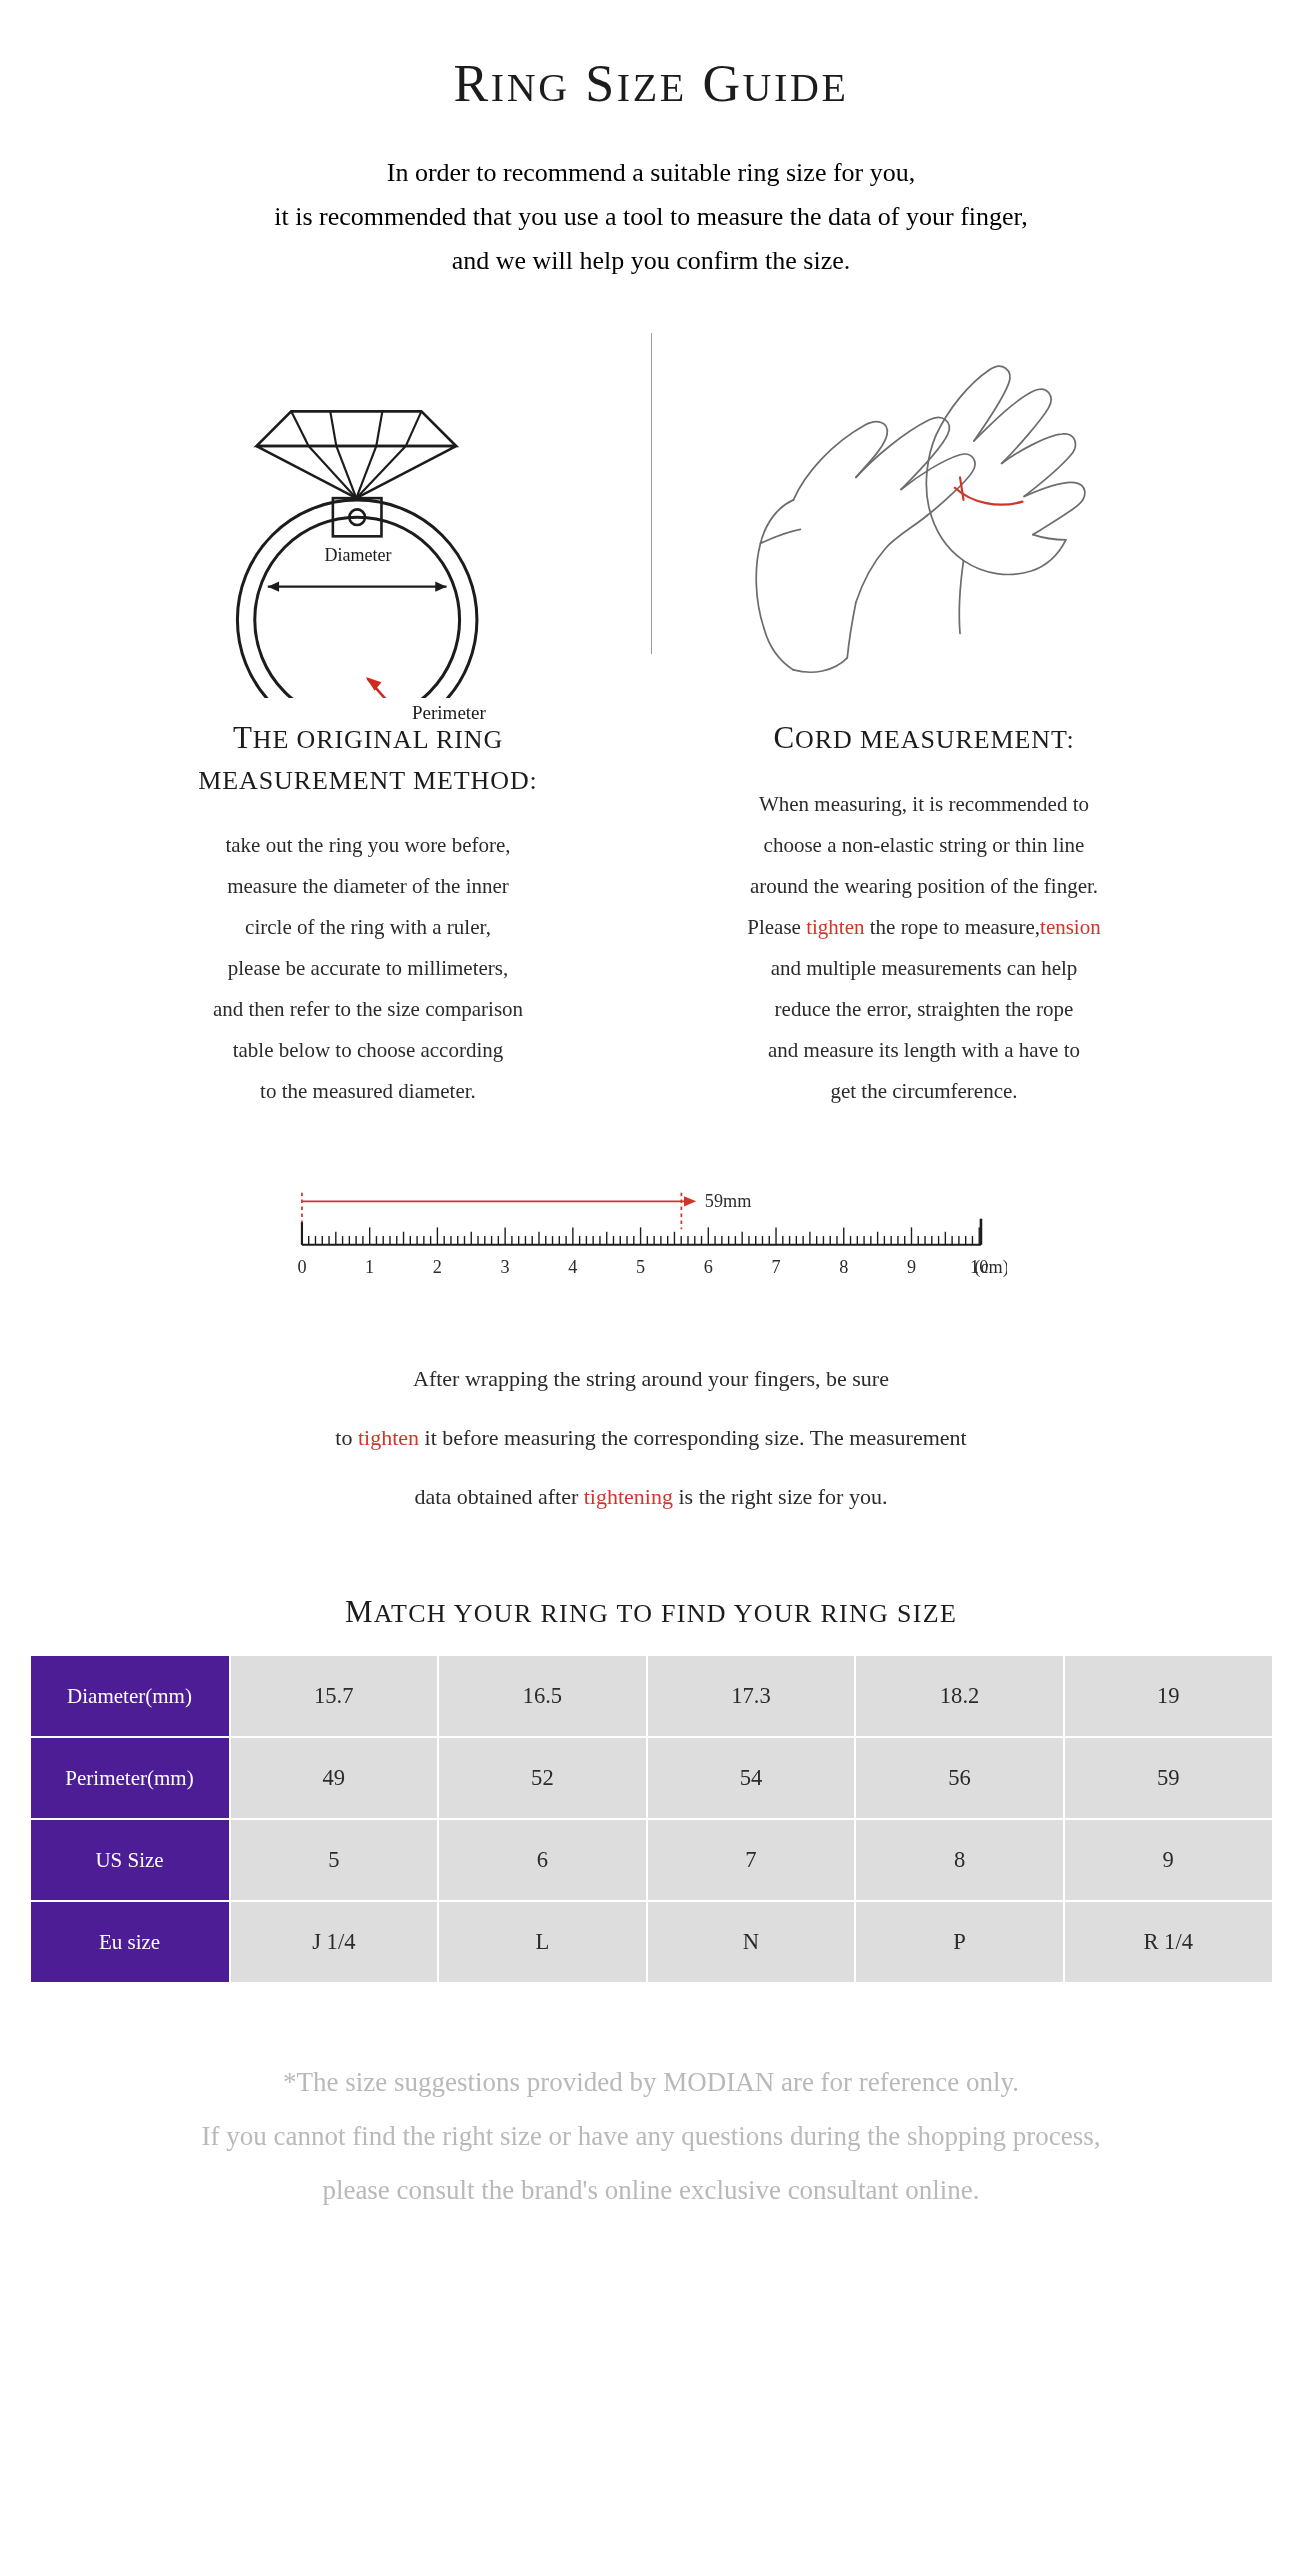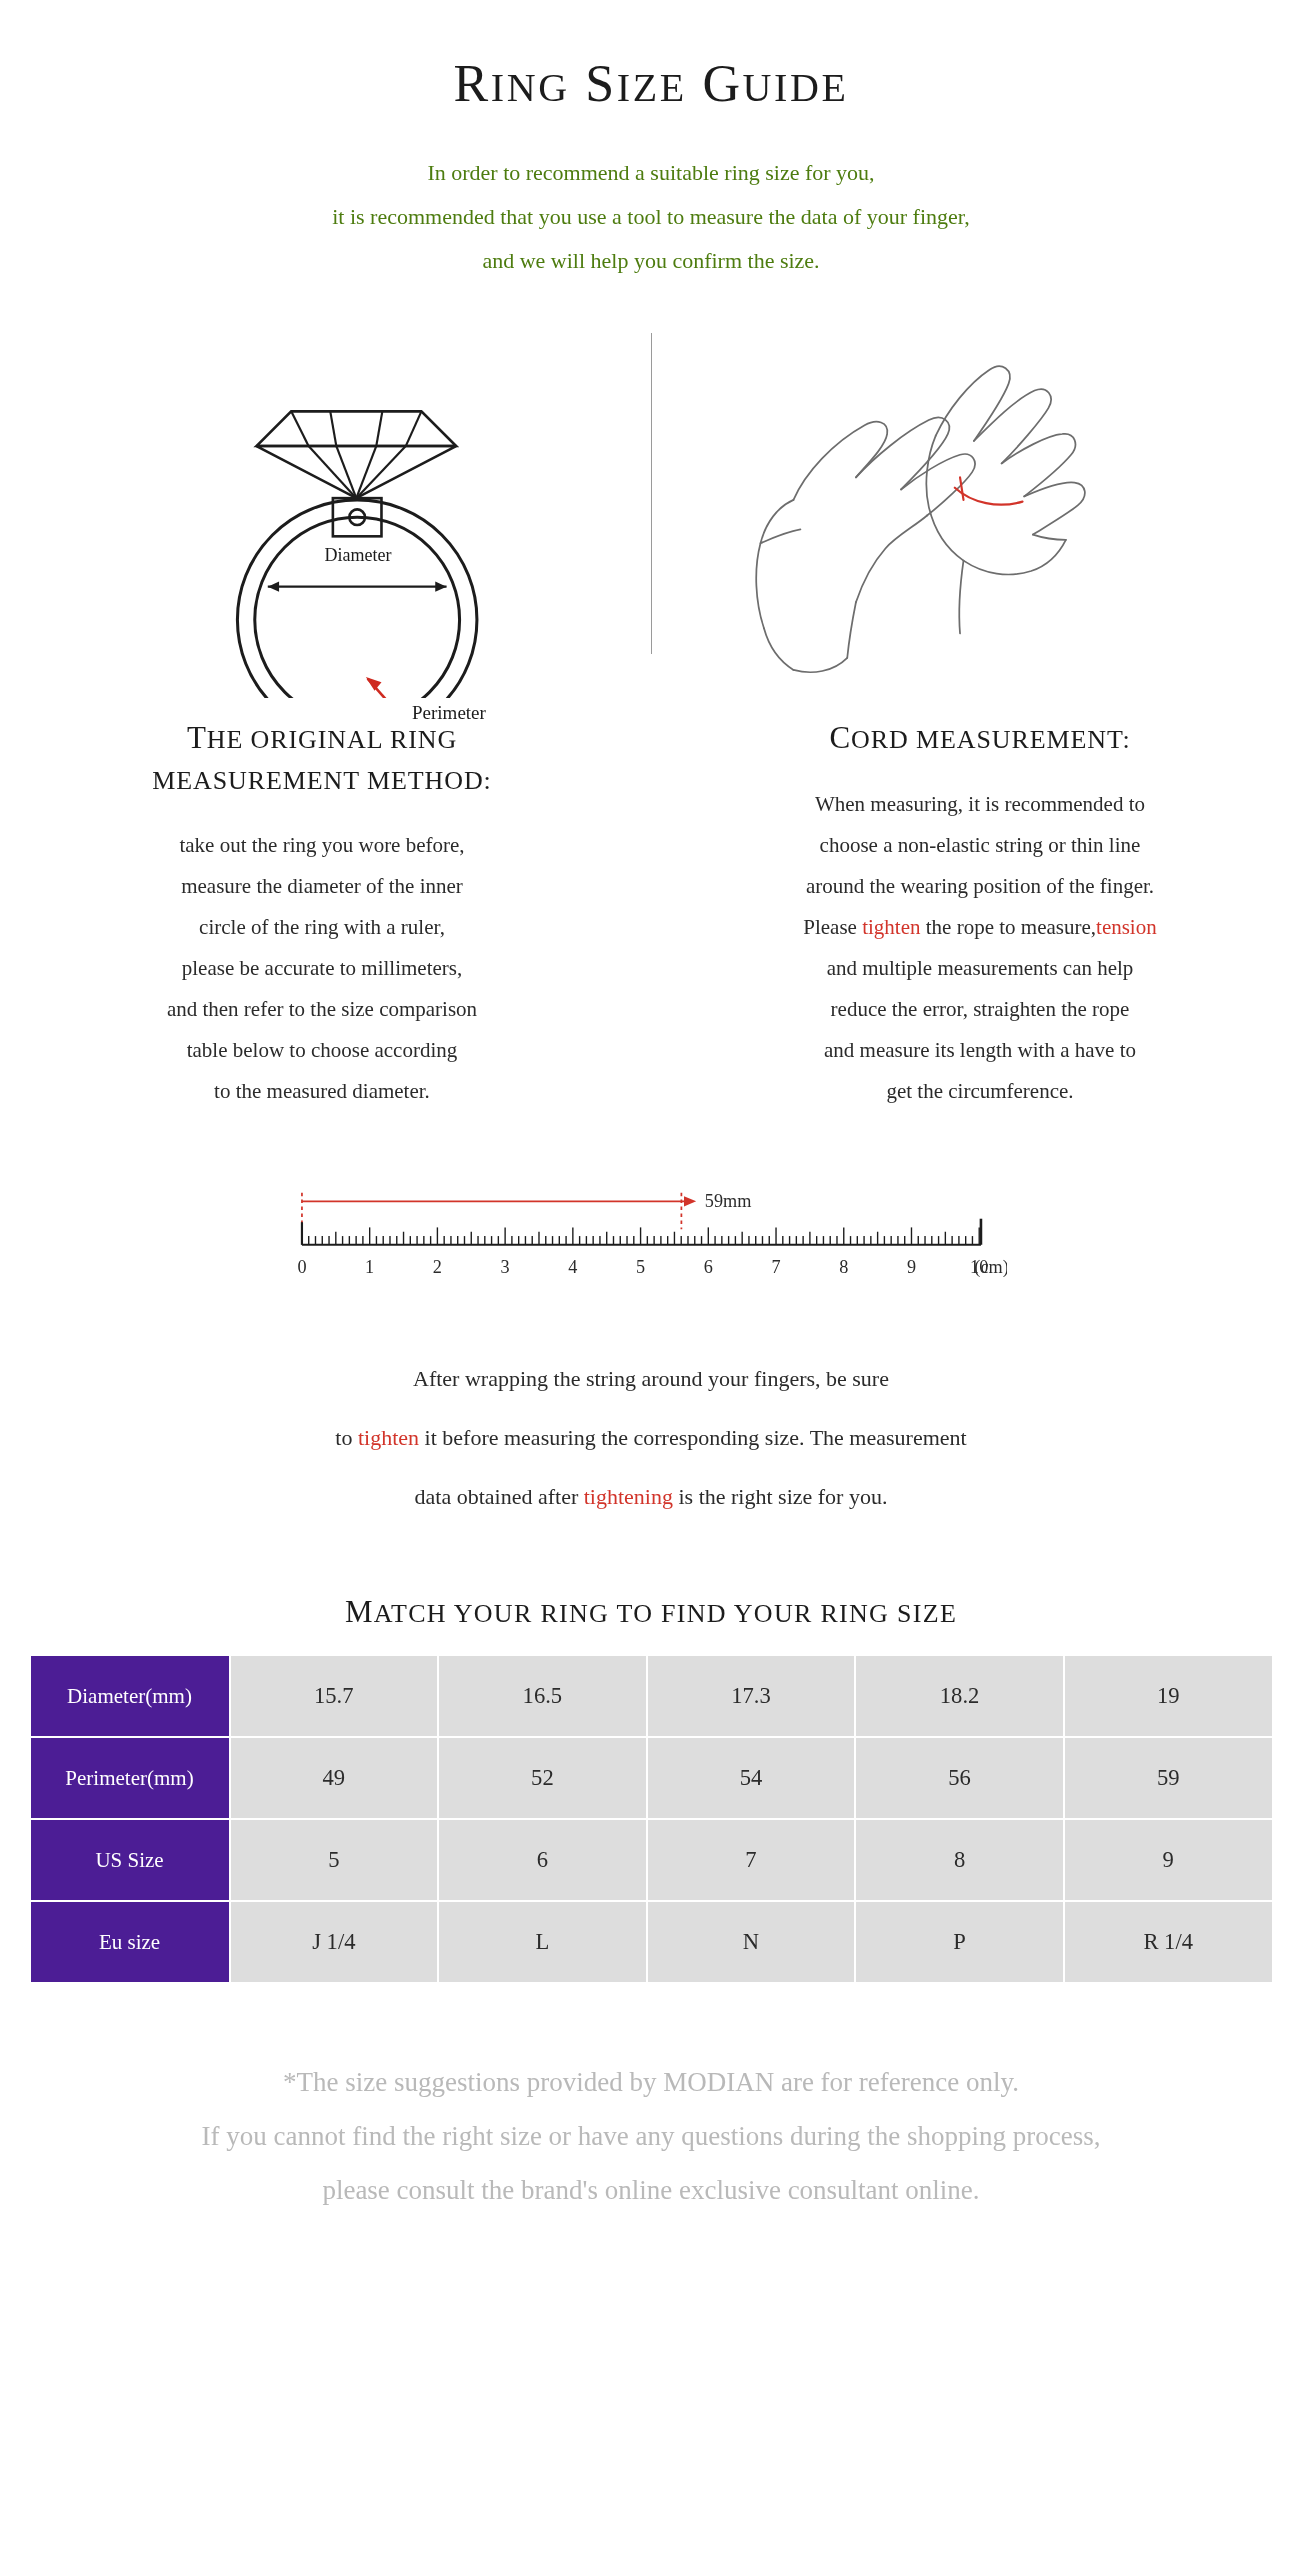--- a/index.html
+++ b/index.html
@@ -33,23 +33,23 @@
     margin: 54px 0 8px 0;
     color: #1c1c1c;
   }
   .title .small-caps {
     font-size: 40px;
   }
   .intro {
     margin: 38px auto 0 auto;
     width: 920px;
     text-align: center;
-    font-size: 22px;
+    font-size: 26px;
     line-height: 44px;
-    color: #4d7c0f;
+    color: #000000;
     font-family: Liberation Serif, serif;
   }
   .intro div { white-space: nowrap; }
 
   
   .illus-row {
     position: relative;
     margin-top: 50px;
     height: 365px;
   }
@@ -74,22 +74,22 @@
     top: 8.7px;
     width: 521px;
     height: 347px;
   }
 
   
   .methods {
     position: relative;
     margin-top: 19px;
     display: flex;
-    justify-content: space-between;
-    padding: 0 44px;
+    justify-content: flex-start;
+    padding: 0 90px;
     box-sizing: border-box;
   }
   .method {
     width: 556px;
     text-align: center;
   }
   .method h3 {
     font-weight: 400;
     font-size: 26px;
     line-height: 41px;

